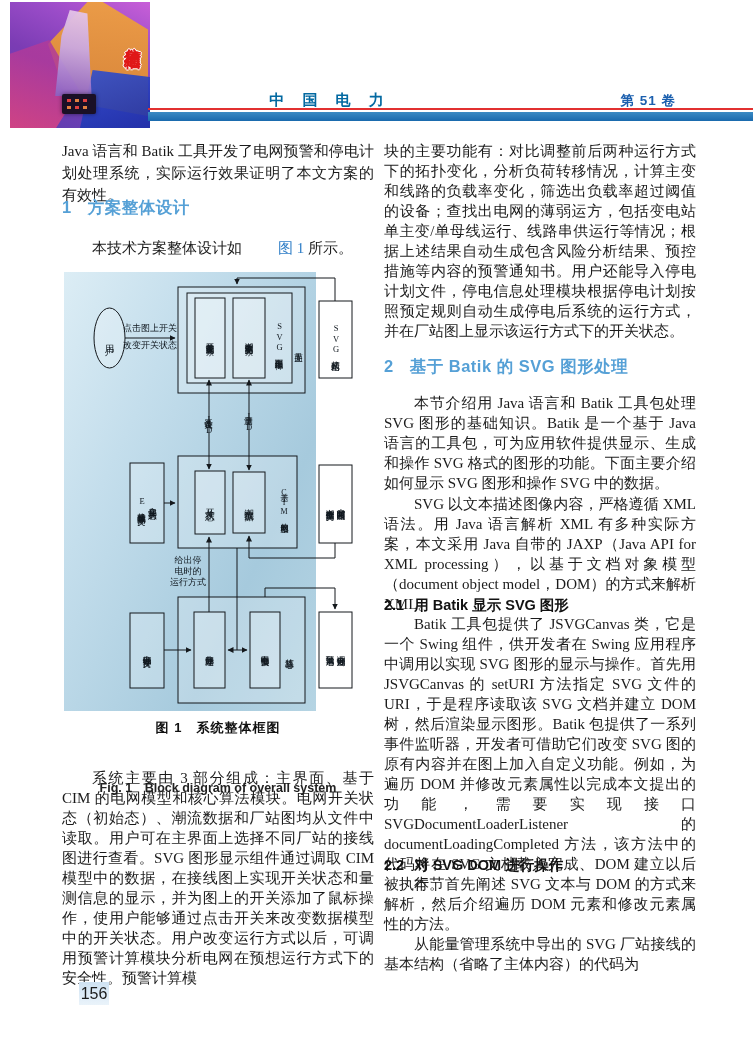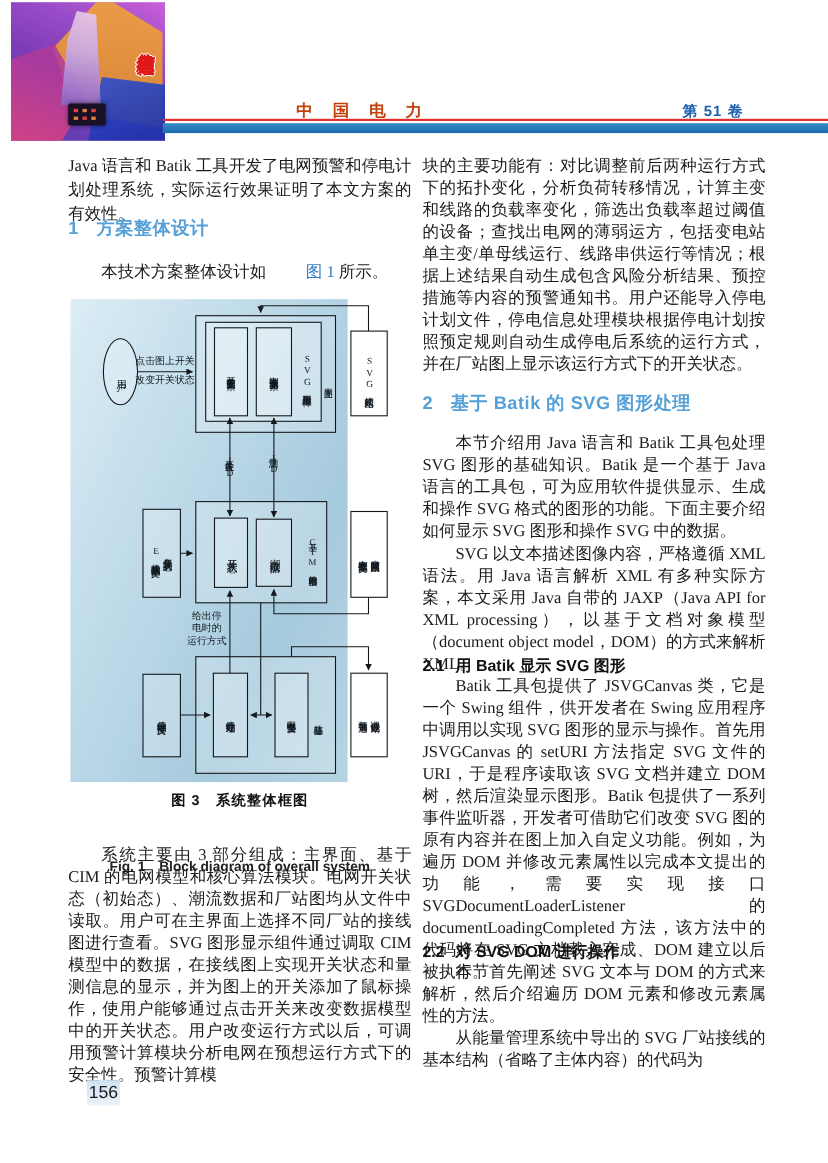--- a/index.html
+++ b/index.html
@@ -48,21 +48,21 @@
   .banner-title {
     position:absolute; right:6px; top:32px; height:94px;
     writing-mode:vertical-rl; text-orientation:upright;
     font-family:"Liberation Sans","DejaVu Sans",sans-serif;
     font-size:17px; font-weight:bold; color:#e01818; letter-spacing:1px;
     text-shadow:-1px 0 #fff,1px 0 #fff,0 -1px #fff,0 1px #fff;
   }
   .journal-title {
     position:absolute; left:240px; top:91px; width:180px; text-align:center;
     font-family:"Liberation Sans","DejaVu Sans",sans-serif;
-    font-size:15px; font-weight:bold; color:#c2410c; letter-spacing:7px;
+    font-size:15px; font-weight:bold; color:#0369a1; letter-spacing:7px;
   }
   .volume {
     position:absolute; left:560px; top:92px; width:116px; text-align:right;
     font-family:"Liberation Sans","DejaVu Sans",sans-serif;
     font-size:13.5px; font-weight:bold; color:#1b5fae; letter-spacing:1px;
   }
   .rule-red  { position:absolute; left:148px; top:108px; width:605px; height:2px; background:#e23030; }
   .rule-blue { position:absolute; left:148px; top:112px; width:605px; height:9px; background:linear-gradient(180deg,#3b8ac4,#1a6aad); }
 
   
@@ -247,21 +247,21 @@
       </div>
     <div class="nlabel" style="left:218px; top:356px; width:15px; height:50px;">
         <span class="vtext small">核心算法</span>
       </div>
     <div class="nlabel" style="left:256px; top:342px; width:31px; height:72px;">
       <span class="vtext small">调度停电计划</span>
       <span class="vtext small">预警通知书</span>
     </div>
   </div>
 
-  <div class="caption-cn" style="top:719px;">图 3　系统整体框图</div>
+  <div class="caption-cn" style="top:719px;">图 1　系统整体框图</div>
   <div class="caption-en" style="top:780px;font-weight:bold;">Fig. 1　Block diagram of overall system</div>
 
   <div class="tblock col-left indent" style="top:768px;">系统主要由 3 部分组成：主界面、基于 CIM 的电网模型和核心算法模块。电网开关状态（初始态）、潮流数据和厂站图均从文件中读取。用户可在主界面上选择不同厂站的接线图进行查看。SVG 图形显示组件通过调取 CIM 模型中的数据，在接线图上实现开关状态和量测信息的显示，并为图上的开关添加了鼠标操作，使用户能够通过点击开关来改变数据模型中的开关状态。用户改变运行方式以后，可调用预警计算模块分析电网在预想运行方式下的安全性。预警计算模</div>
 
   <div class="page-num">156</div>
 
   <div class="tblock col-right" style="top:141px;">块的主要功能有：对比调整前后两种运行方式下的拓扑变化，分析负荷转移情况，计算主变和线路的负载率变化，筛选出负载率超过阈值的设备；查找出电网的薄弱运方，包括变电站单主变/单母线运行、线路串供运行等情况；根据上述结果自动生成包含风险分析结果、预控措施等内容的预警通知书。用户还能导入停电计划文件，停电信息处理模块根据停电计划按照预定规则自动生成停电后系统的运行方式，并在厂站图上显示该运行方式下的开关状态。</div>
 
   <div class="sec-head" style="left:384px; top:356px;">
     <span class="num">2</span><span>基于 Batik 的 SVG 图形处理</span>

